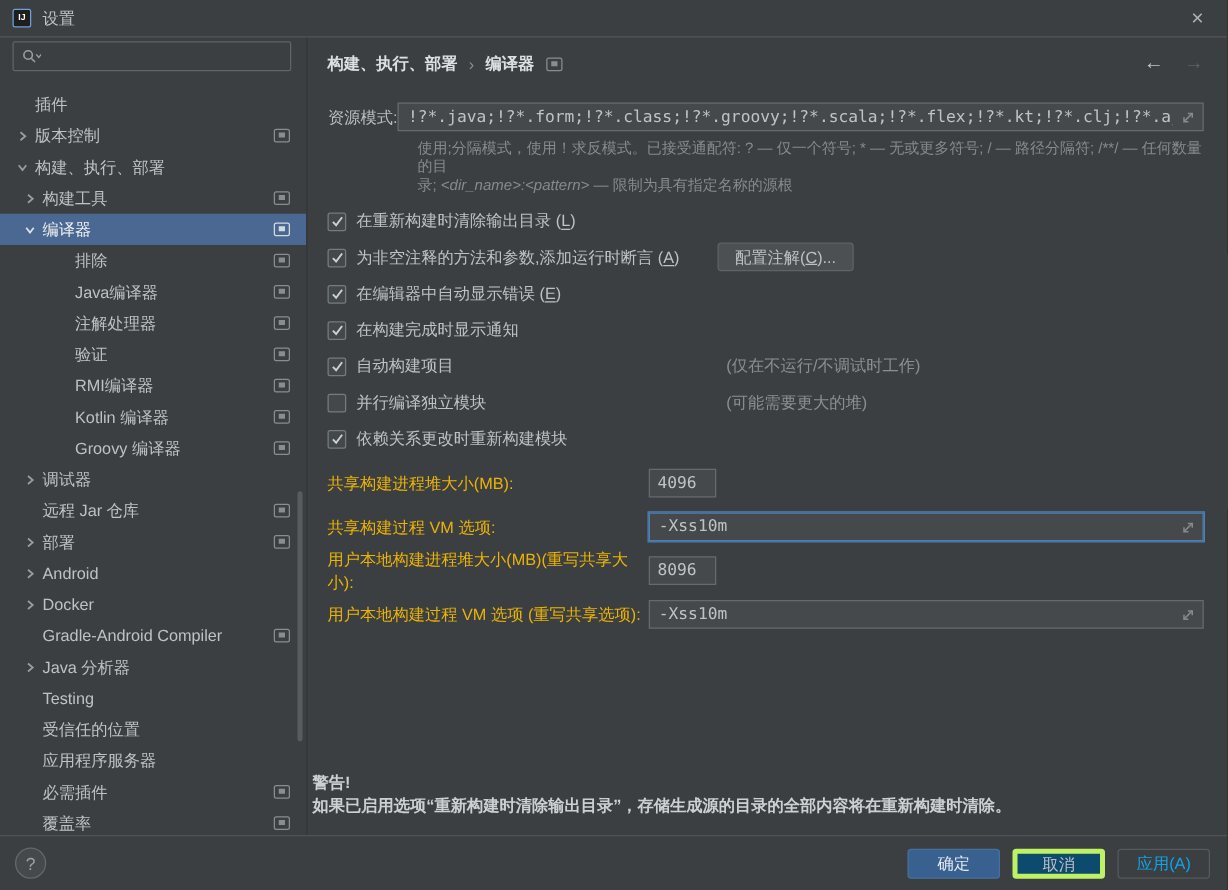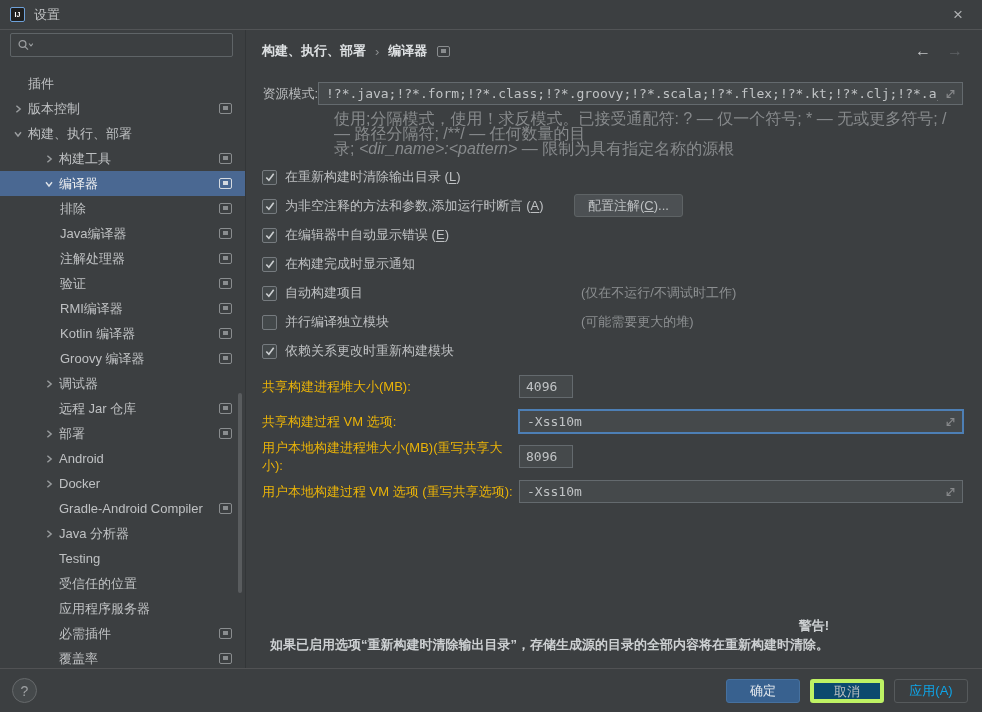--- a/index.html
+++ b/index.html
@@ -18,21 +18,21 @@
   .sidebar { position:relative; width:246px; flex:0 0 246px; border-right:1px solid #333638; overflow:hidden; }
   .main { position:relative; flex:1; overflow:hidden; padding:0 19px 0 16px; }
 
   
   .searchbox { margin:3px 12px 0 10px; height:24px; border:1px solid #5f6467; border-radius:2px; display:flex; align-items:center; padding:0 6px; background:#3c3f41; }
   .searchbox svg { flex:0 0 auto; }
   .search-input { flex:1; border:none; outline:none; background:transparent; color:#bbb; font-size:13px; margin-left:4px; font-family:"Liberation Sans", sans-serif; }
   .tree { position:absolute; top:41px; left:0; right:0; bottom:0; overflow:hidden; }
   .trow { position:relative; height:25px; display:flex; align-items:center; color:#bfc1c3; cursor:default; }
   .trow.l0 { padding-left:13px; }
-  .trow.l1 { padding-left:44px; }
+  .trow.l1 { padding-left:19px; }
   .trow.l2 { padding-left:45px; }
   .trow .chev { width:15px; height:15px; display:flex; align-items:center; color:#9b9ea0; flex:0 0 15px; }
   .trow.sel { background:#4a6892; color:#f0f1f2; }
   .trow.sel .chev { color:#dfe3e8; }
   .tlabel { white-space:nowrap; }
   .monitor { position:absolute; right:13px; top:50%; margin-top:-6px; width:13px; height:11px; border:1px solid #8a8d8f; border-radius:2px; }
   .monitor::after { content:''; position:absolute; left:3px; top:2px; width:5px; height:4px; background:#8a8d8f; }
   .trow.sel .monitor { border-color:#d5dae0; }
   .trow.sel .monitor::after { background:#d5dae0; }
   .sb-scroll { position:absolute; right:3px; top:363px; width:4px; height:200px; border-radius:2px; background:#595c5e; }
@@ -48,41 +48,41 @@
   .nav-fwd { color:#5e6265; }
 
   
   .res-row { display:flex; align-items:center; margin-top:10px; }
   .res-label { flex:0 0 56px;text-align:right; }
   .iwrap { position:relative; flex:1; }
   .text-input { width:100%; height:23px; background:#45494b; border:1px solid #646a6e; color:#c0c3c5; font-family:"DejaVu Sans Mono", monospace; font-size:13px; padding:0 24px 0 7px; outline:none; }
   .text-input.focus { border:1px solid #4d7fb5; box-shadow:0 0 0 1px #4d7fb5; }
   .expand { position:absolute; right:7px; top:50%; transform:translateY(-50%); color:#87898b; display:flex; }
 
-  .help { margin:6px 0 0 72px; color:#878a8c; font-size:16px; line-height:15px; }
+  .help { margin:6px 0 0 72px; color:#878a8c; font-size:12px; line-height:15px; }
   .help i { color:#878a8c; }
 
   
   #checkboxes { margin-top:11px; }
   .cbrow { position:relative; height:20px; margin-bottom:9px; display:flex; align-items:center; }
   .cb { width:15px; height:15px; flex:0 0 15px; border:1px solid #767b7f; border-radius:2px; background:#43484a; margin-right:8px; display:flex; align-items:center; justify-content:center; }
   .cblabel { color:#bfc1c3; }
   .cblabel u { text-underline-offset:2px; }
   .comment { position:absolute; left:319px; color:#8c8f91; white-space:nowrap; }
   .btn { font-family:"Liberation Sans", sans-serif; font-size:13px; color:#bdc0c2; background:#4c5053; border:1px solid #5e6365; border-radius:3px; height:23px; padding:0 13px; }
   .inline-btn { position:absolute; left:312px; top:-2px;text-align:right; }
 
   
   #fields { margin-top:13px; }
   .frow { display:flex; align-items:center; height:25px; margin-bottom:10px; }
   .flabel { flex:0 0 257px; color:#eab308; }
   .heap-input { width:54px; height:23px; background:#45494b; border:1px solid #646a6e; color:#c0c3c5; font-family:"DejaVu Sans Mono", monospace; font-size:13px; padding:0 6px; outline:none; }
 
   
-  .warning { position:absolute; left:24px; bottom:14px; font-weight:bold; color:#cdd0d2; line-height:19px;text-align:right; }
+  .warning { position:absolute; left:4px; bottom:14px; font-weight:bold; color:#cdd0d2; line-height:19px; }
 
   
   .footer { height:44px; border-top:1px solid #515254; display:flex; align-items:center; padding:0 14px 0 12px; background:#3c3f41; }
   .help-circle { width:25px; height:25px; border-radius:50%; border:1px solid #66696b; background:#45494b; color:#9ea1a3; font-size:14px; display:flex; align-items:center; justify-content:center; }
   .footer-buttons { margin-left:auto; display:flex; gap:10px; }
   .fbtn { min-width:74px; height:24px; border-radius:3px; font-size:13px; font-family:"Liberation Sans", sans-serif; padding:0 14px; }
   .fbtn.primary { background:#38618f; border:1px solid #46719f; color:#e4e9ee; }
   .fbtn.normal { background:#0c4a6e; border:4px solid #bef264; color:#bdc0c2; }
   .fbtn.disabled { background:transparent; border:1px solid #565a5c; color:#0ea5e9; }
 </style>

